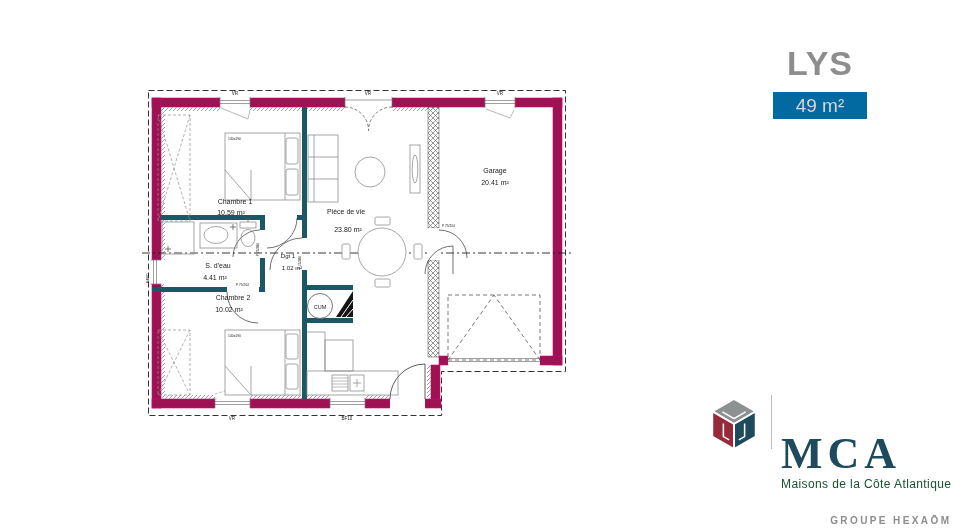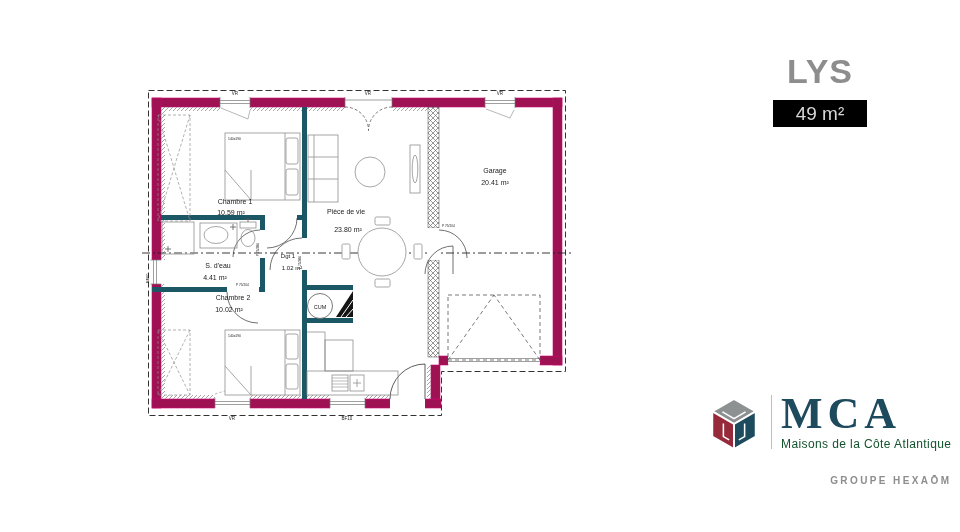--- a/index.html
+++ b/index.html
@@ -6,35 +6,35 @@
   body{
     width:960px;height:532px;position:relative;background:#ffffff;
     font-family:"Liberation Sans", sans-serif;overflow:hidden;
   }
   .stage{position:absolute;inset:0;}
   
   .plan-wrap{position:absolute;left:148px;top:88px;width:420px;height:340px;}
   .plan-wrap svg{overflow:visible;display:block;}
   svg text{font-family:"Liberation Sans", sans-serif;fill:#1a1a1a;}
   
-  .plan-header{position:absolute;left:745px;top:52px;width:150px;text-align:center;}
+  .plan-header{position:absolute;left:745px;top:44px;width:150px;text-align:center;}
   .plan-name{
     font-size:34px;font-weight:bold;color:#8d8d8d;letter-spacing:1px;
   }
   .area-badge{
     margin:9px auto 0 auto;width:94px;height:27px;line-height:27px;
-    background:#000000;color:#d6d6d6;font-size:19px;text-align:center;
+    background:#0369a1;color:#d6d6d6;font-size:19px;text-align:center;
   }
   
   .logo{position:absolute;left:706px;top:393px;display:flex;align-items:flex-start;}
   .logo-divider{width:1px;height:54px;background:#bdbdbd;margin:2px 9px 0 9px;}
   .logo-text{display:flex;flex-direction:column;}
   .brand{
     font-family:"Liberation Serif", serif;font-weight:bold;font-size:44px;
-    line-height:42px;color:#1d4a5c;letter-spacing:5px;
+    line-height:42px;color:#1d4a5c;letter-spacing:5px;margin-top:40px;
   }
   .tagline{
     font-family:Liberation Sans, sans-serif;font-size:12px;color:#14532d;
     margin-top:2px;letter-spacing:0.4px;white-space:nowrap;
   }
   .group{
     font-size:10px;color:#8d8d8d;font-weight:bold;letter-spacing:2.4px;
     margin-top:24px;text-align:right;white-space:nowrap;
   }
 </style>

